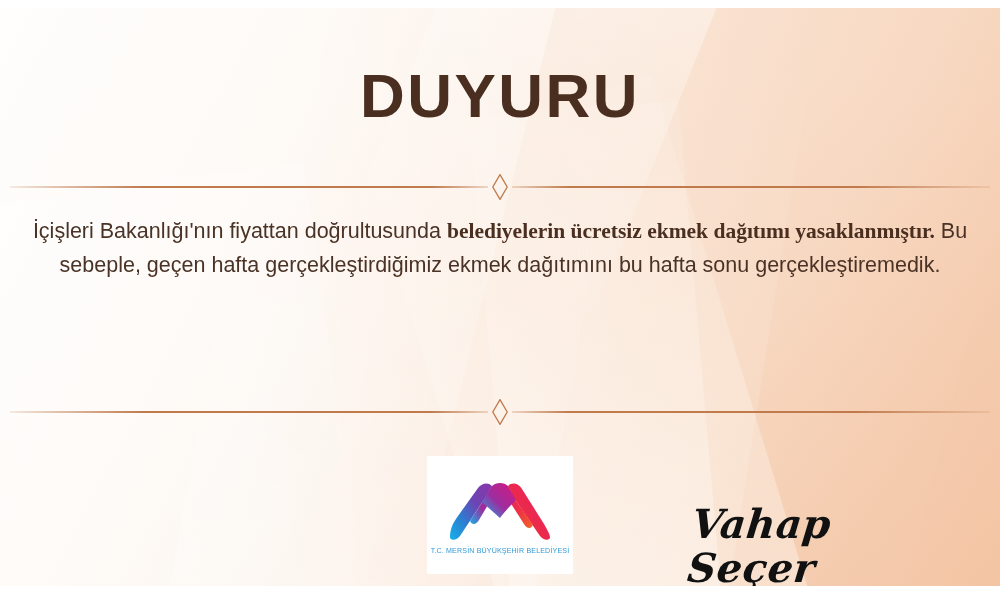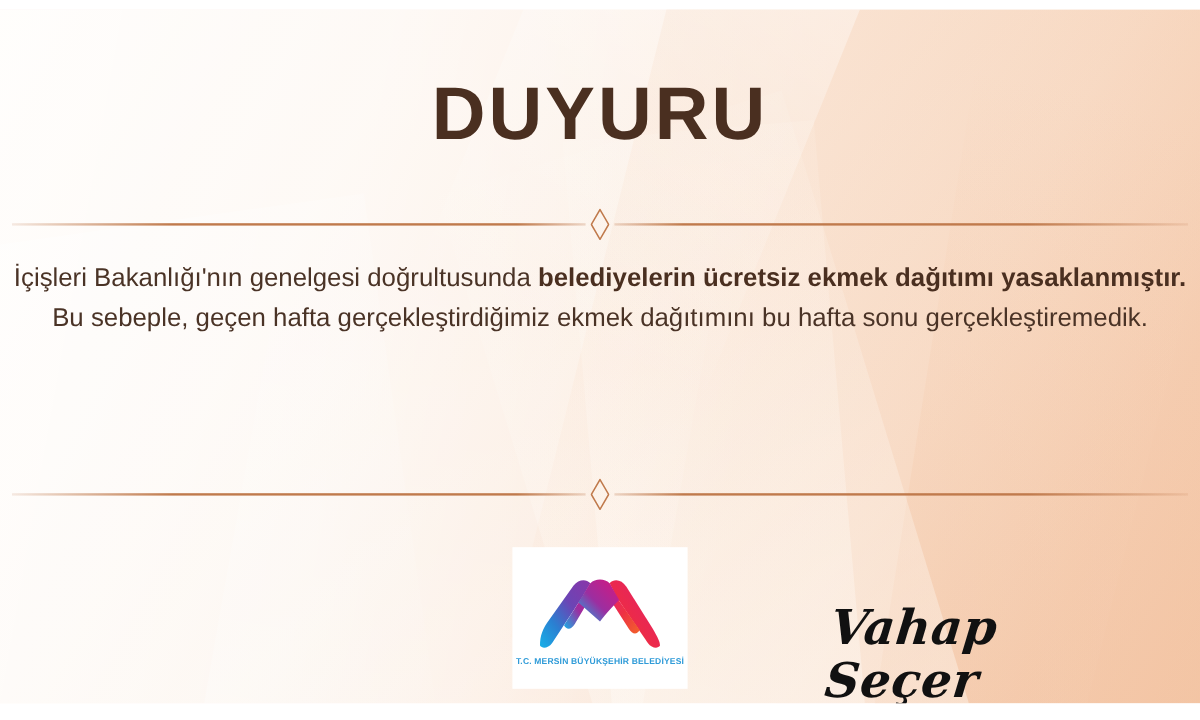--- a/index.html
+++ b/index.html
@@ -138,42 +138,42 @@
   .para {
     position: absolute;
     left: 0;
     width: 1000px;
     text-align: center;
     color: #4a3326;
     font-size: 21.5px;
     line-height: 34px;
     font-family: "Liberation Sans", sans-serif;
   }
-  .para b { font-weight: 700; color: #4a2f20; }
+  .para b { font-weight: 700; color: #4a2f20; font-family: Liberation Serif, serif; }
   #para-1 { top: 206px; padding: 0 8px; box-sizing: border-box; }
   #para-2 { top: 316px; padding: 0 8px; box-sizing: border-box; }
 
   
   #logo-card {
     position: absolute;
     left: 427px;
     top: 448px;
     width: 146px;
     height: 118px;
     background: #ffffff;
     display: flex;
     flex-direction: column;
     align-items: center;
     justify-content: center;
   }
   #logo-card .mark { margin-top: 4px; }
   #logo-card .caption {
     margin-top: 5px;
     font-size: 7.1px;
-    font-weight: 700;
+    font-weight: 400;
     letter-spacing: .15px;
     color: #2f9bd8;
     font-family: "Liberation Sans", sans-serif;
     white-space: nowrap;
   }
 
   
   #signature {
     position: absolute;
     left: 690px;
@@ -213,21 +213,21 @@
     <div class="title">DUYURU</div>
 
     <div class="divider" id="divider-top">
       <div class="rule"></div>
       <svg class="gem" viewBox="0 0 16 26">
         <path d="M8 0.6 L15.2 13 L8 25.4 L0.8 13 Z" fill="none" stroke="#c07a4c" stroke-width="1.3"></path>
       </svg>
       <div class="rule right"></div>
     </div>
 
-    <div class="para" id="para-1"><span>İçişleri Bakanlığı'nın genelgesi doğrultusunda </span><b>belediyelerin ücretsiz ekmek dağıtımı yasaklanmıştır.</b><span> Bu sebeple, geçen hafta gerçekleştirdiğimiz ekmek dağıtımını bu hafta sonu gerçekleştiremedik.</span></div>
+    <div class="para" id="para-1"><span>İçişleri Bakanlığı'nın fiyattan doğrultusunda </span><b>belediyelerin ücretsiz ekmek dağıtımı yasaklanmıştır.</b><span> Bu sebeple, geçen hafta gerçekleştirdiğimiz ekmek dağıtımını bu hafta sonu gerçekleştiremedik.</span></div>
 
     <div class="divider" id="divider-bottom">
       <div class="rule"></div>
       <svg class="gem" viewBox="0 0 16 26">
         <path d="M8 0.6 L15.2 13 L8 25.4 L0.8 13 Z" fill="none" stroke="#c07a4c" stroke-width="1.3"></path>
       </svg>
       <div class="rule right"></div>
     </div>
 
     <div id="logo-card">

